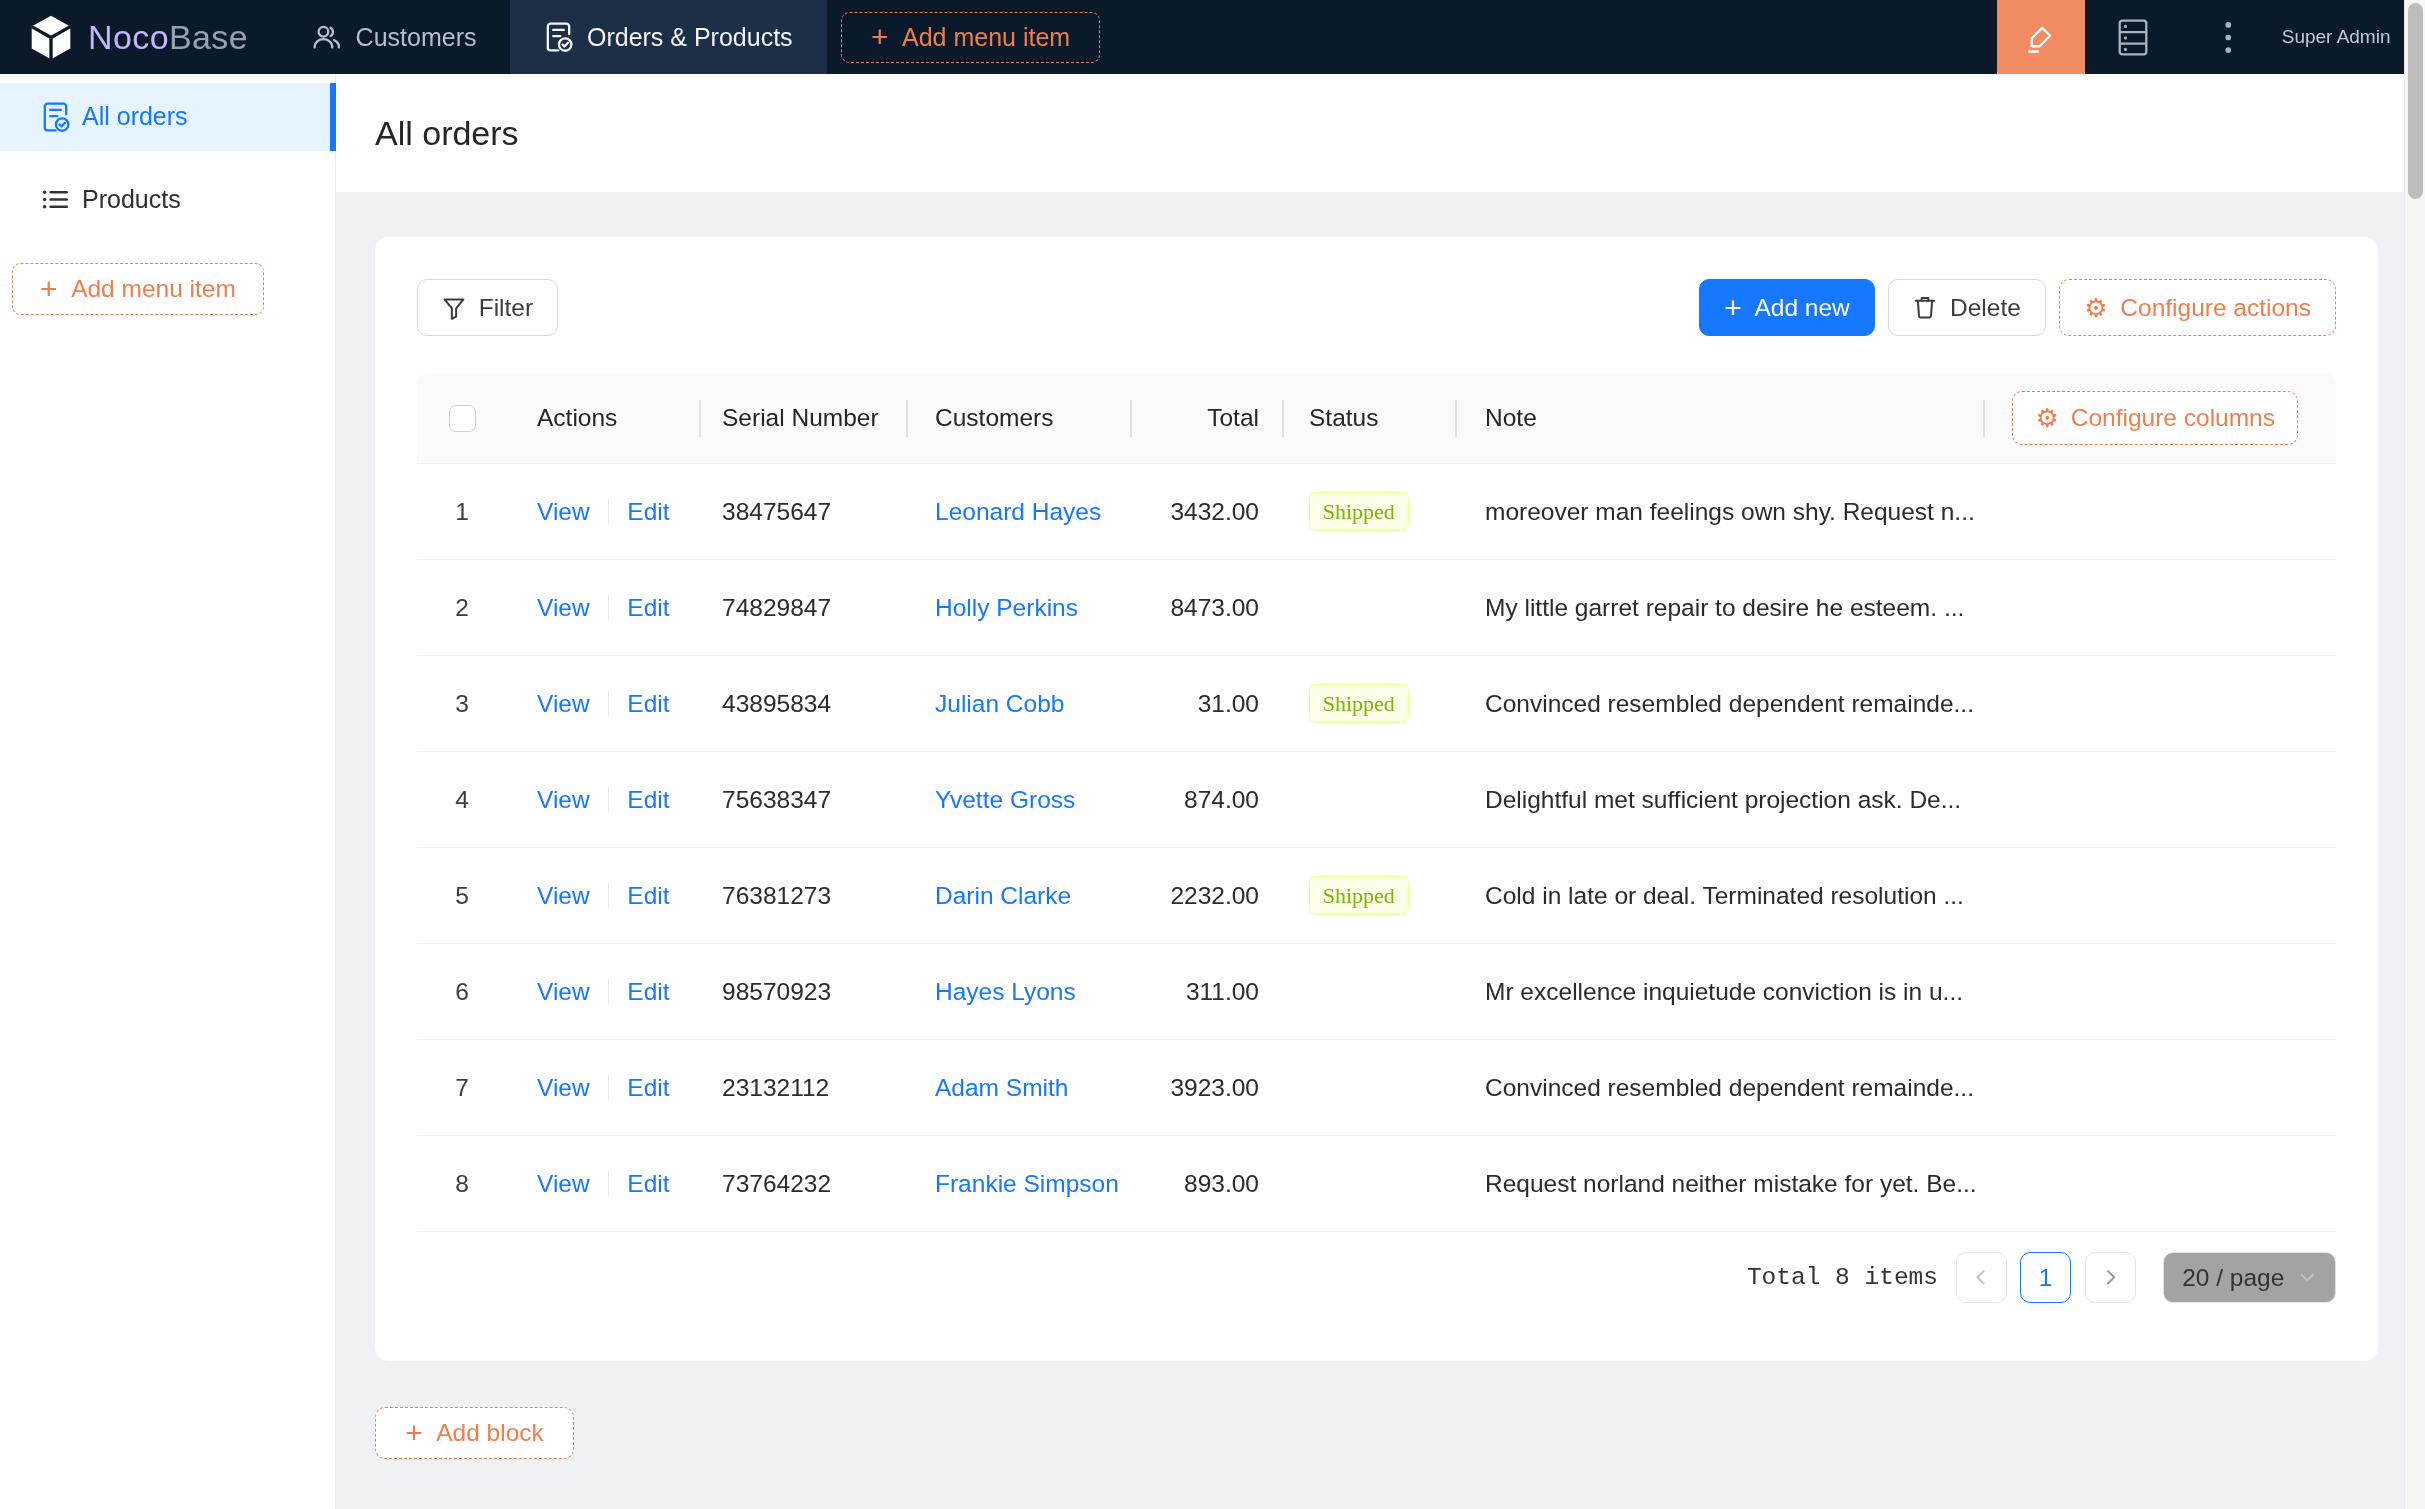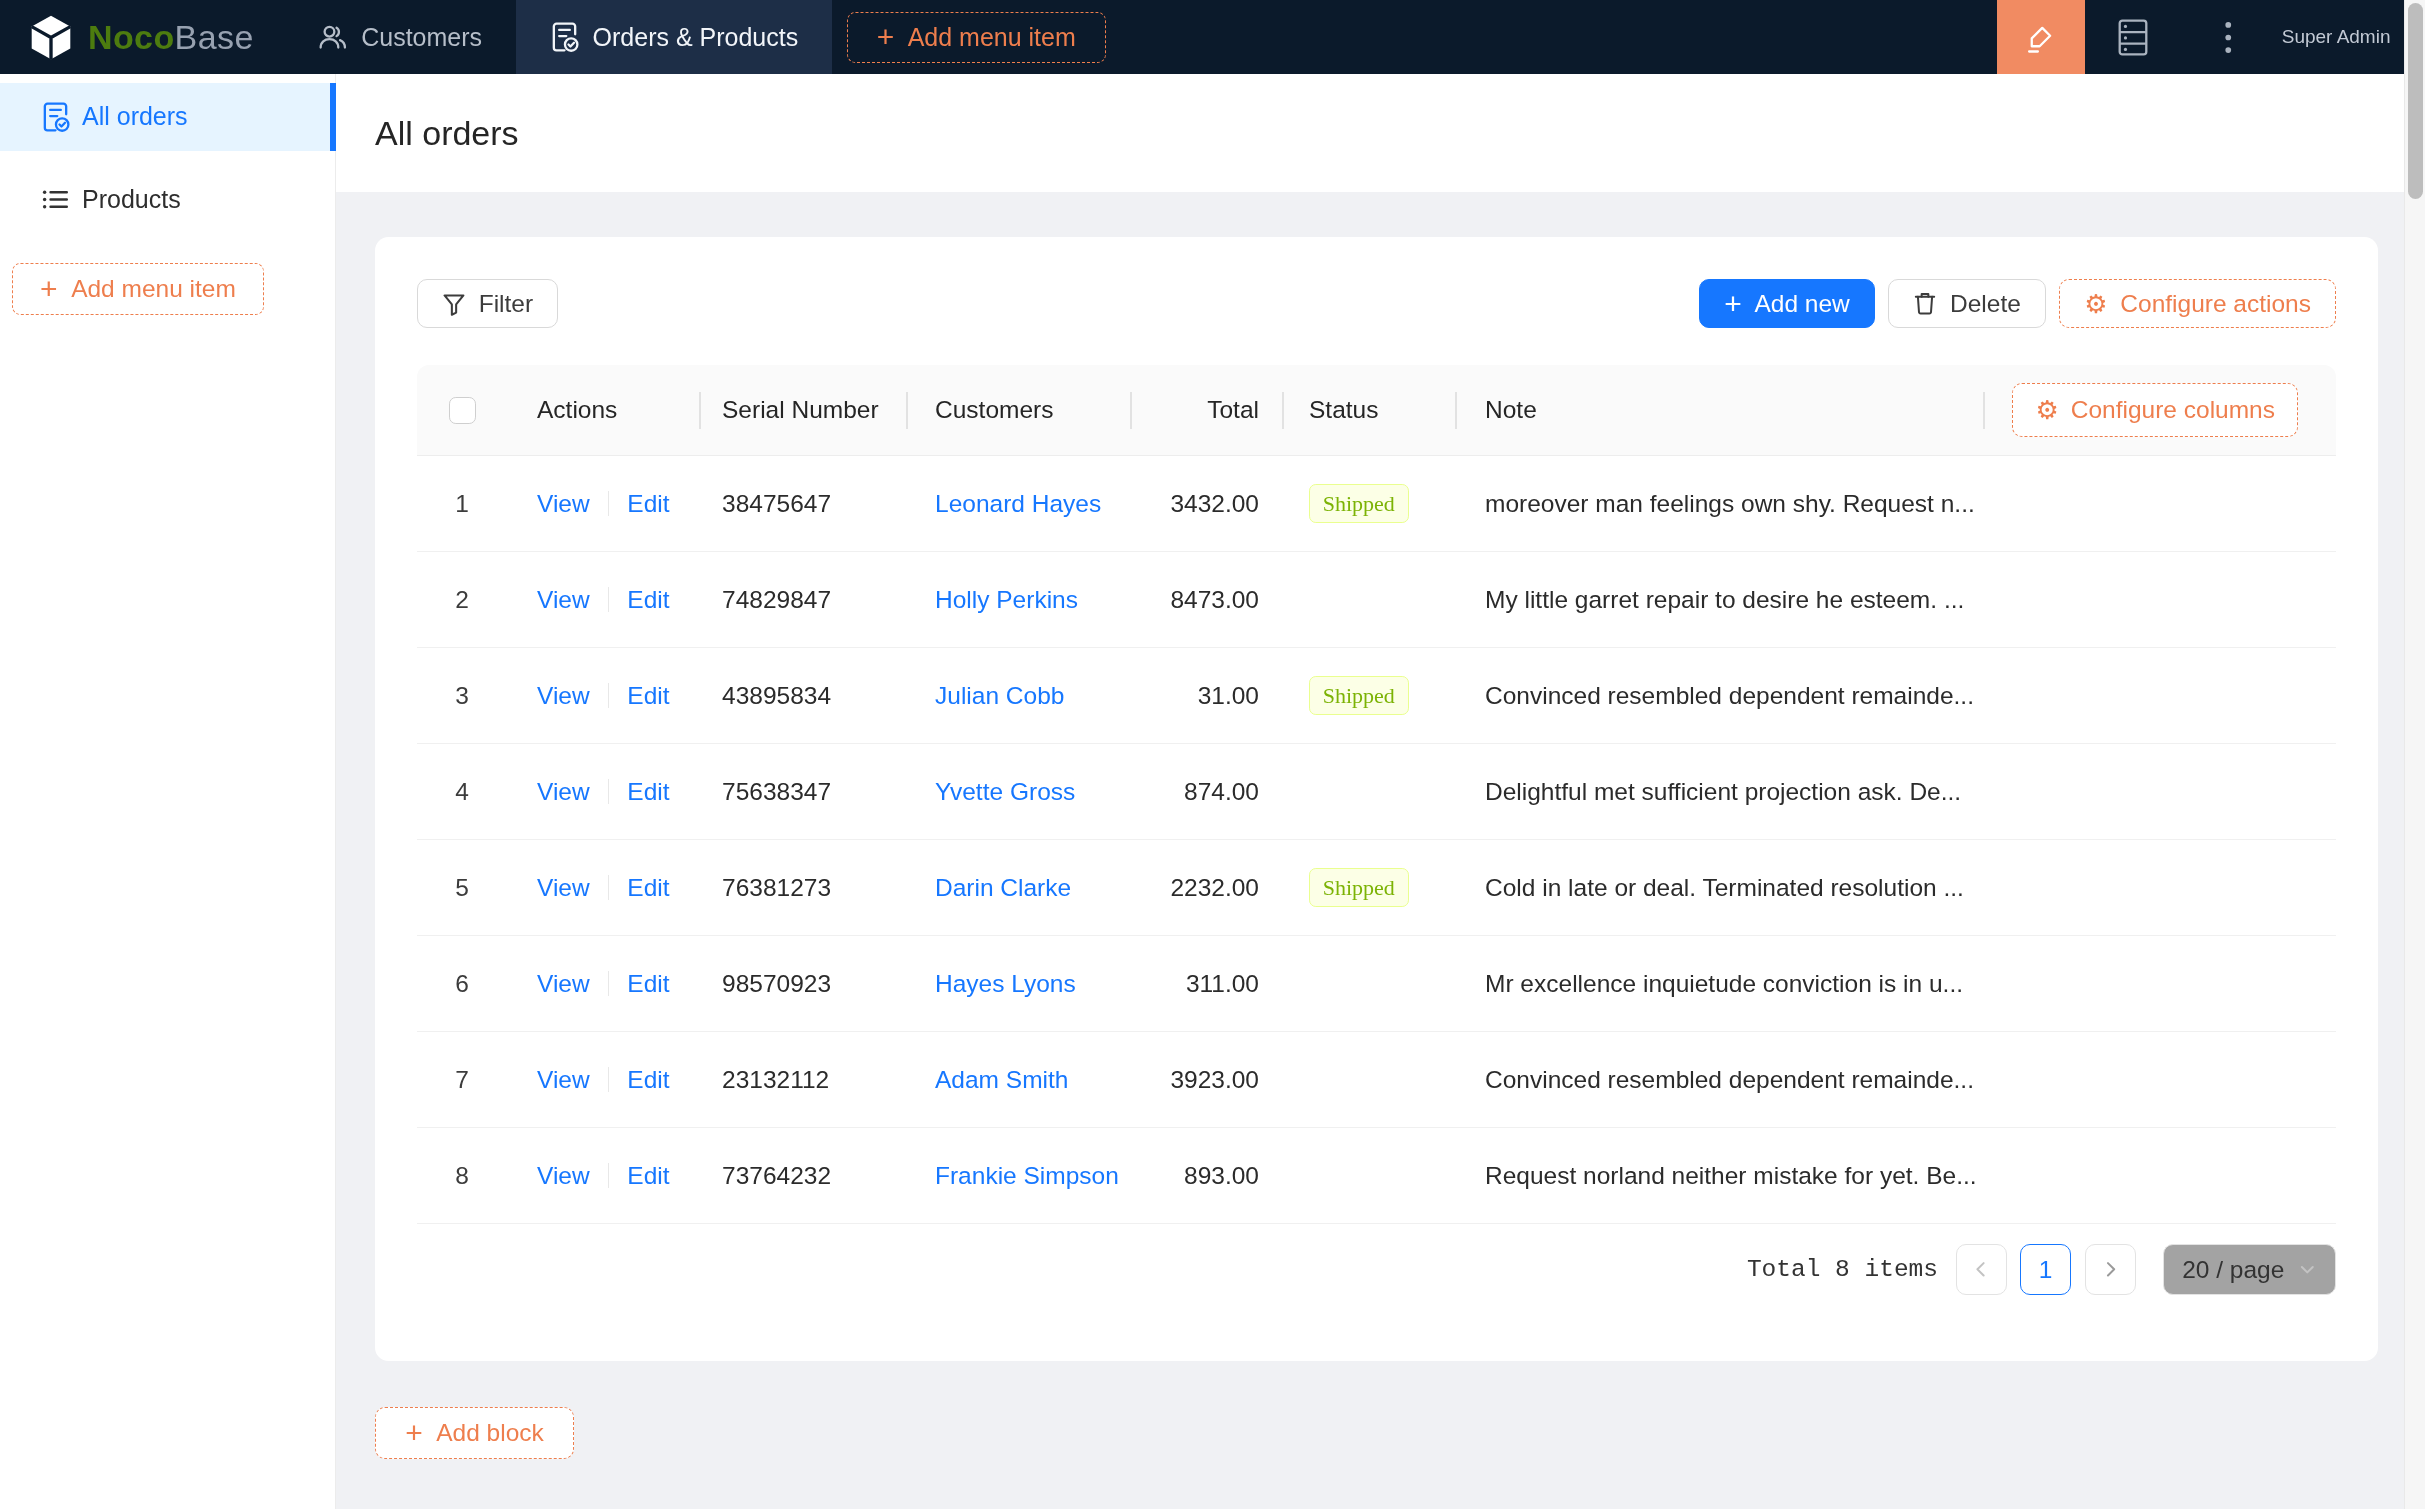--- a/index.html
+++ b/index.html
@@ -5,21 +5,21 @@
   * { margin:0; padding:0; box-sizing:border-box; }
   html,body { width:2426px; height:1509px; overflow:hidden; }
   body { font-family:"Liberation Sans", sans-serif; font-size:24.5px; color:#2b2b2b; background:var(--page-bg,#f0f1f4); }
   #app { position:relative; width:2426px; height:1509px; background:var(--page-bg,#f0f1f4); }
 
   
   .topbar { position:absolute; top:0; left:0; width:2404px; height:74px; background:var(--navy,#0b1a2b);
             display:flex; align-items:center; color:#b6bec9; }
   .logo { display:flex; align-items:center; gap:15px; margin-left:29px; cursor:pointer; }
   .logo-text { font-size:34px; letter-spacing:0.4px; white-space:nowrap; }
-  .logo-noco { color:#4d7c0f; font-weight:700; }
+  .logo-noco { color:#c4b5fd; font-weight:400; }
   .logo-base { color:#97a1b0; font-weight:400; }
   .topnav { display:flex; align-items:center; height:74px; margin-left:30px; }
   .nav-item { display:flex; align-items:center; gap:13.5px; height:74px; padding:0 34px; font-size:25px; cursor:pointer; white-space:nowrap; }
   .nav-item .nav-label { color:#b6bec9; }
   .nav-item.active { background:var(--navy-active,#1d2e47); }
   .nav-item.active .nav-label { color:#f2f5f9; }
   .topbar-add-btn { margin-left:14.4px; height:51px; padding:0 29px; display:flex; align-items:center; gap:13.5px;
                     background:transparent; border:1.7px dashed var(--orange,#ee7e4d); border-radius:8.5px;
                     color:var(--orange,#ee7e4d); font-size:25px; cursor:pointer; white-space:nowrap; }
   .plus-glyph { font-size:30px; font-weight:400; line-height:1; }
@@ -44,21 +44,21 @@
 
   
   .page-header { position:absolute; top:74px; left:336px; right:22px; height:118px; background:#fff; display:flex; align-items:center; padding-left:39px; }
   .page-title { font-size:34px; font-weight:500; color:#252525; }
 
   
   .content { position:absolute; top:193px; left:336px; right:22px; bottom:0; padding:44px 26px 0 39px; background:var(--page-bg,#f0f1f4); }
   .card { background:#fff; border-radius:13.5px; height:1124px; padding:42px 42px 0 42px; }
 
   .toolbar { display:flex; align-items:center; }
-  .btn { height:49px; padding:0 24px; display:inline-flex; align-items:center; gap:12.7px; background:#fff;
+  .btn { height:57px; padding:0 24px; display:inline-flex; align-items:center; gap:12.7px; background:#fff;
          border:1.7px solid #d9d9d9; border-radius:10px; font-size:24.5px; color:#3c3c3c; cursor:pointer; white-space:nowrap;
          font-family:"Liberation Sans",sans-serif; }
   .btn-primary { background:var(--blue,#1677ff); border-color:var(--blue,#1677ff); color:#fff; }
   .btn-dashed { border:1.7px dashed var(--orange,#ee7e4d); color:var(--orange,#ee7e4d); }
   .toolbar-right { margin-left:auto; display:flex; align-items:center; gap:13.5px; }
   .gear-glyph { font-family:"DejaVu Sans",sans-serif; font-size:26px; line-height:1; }
 
   
   .table { margin-top:37px; }
   .trow-grid { display:grid; grid-template-columns:90px 194px 207px 224px 152px 173px 528px 1fr; align-items:center; }

